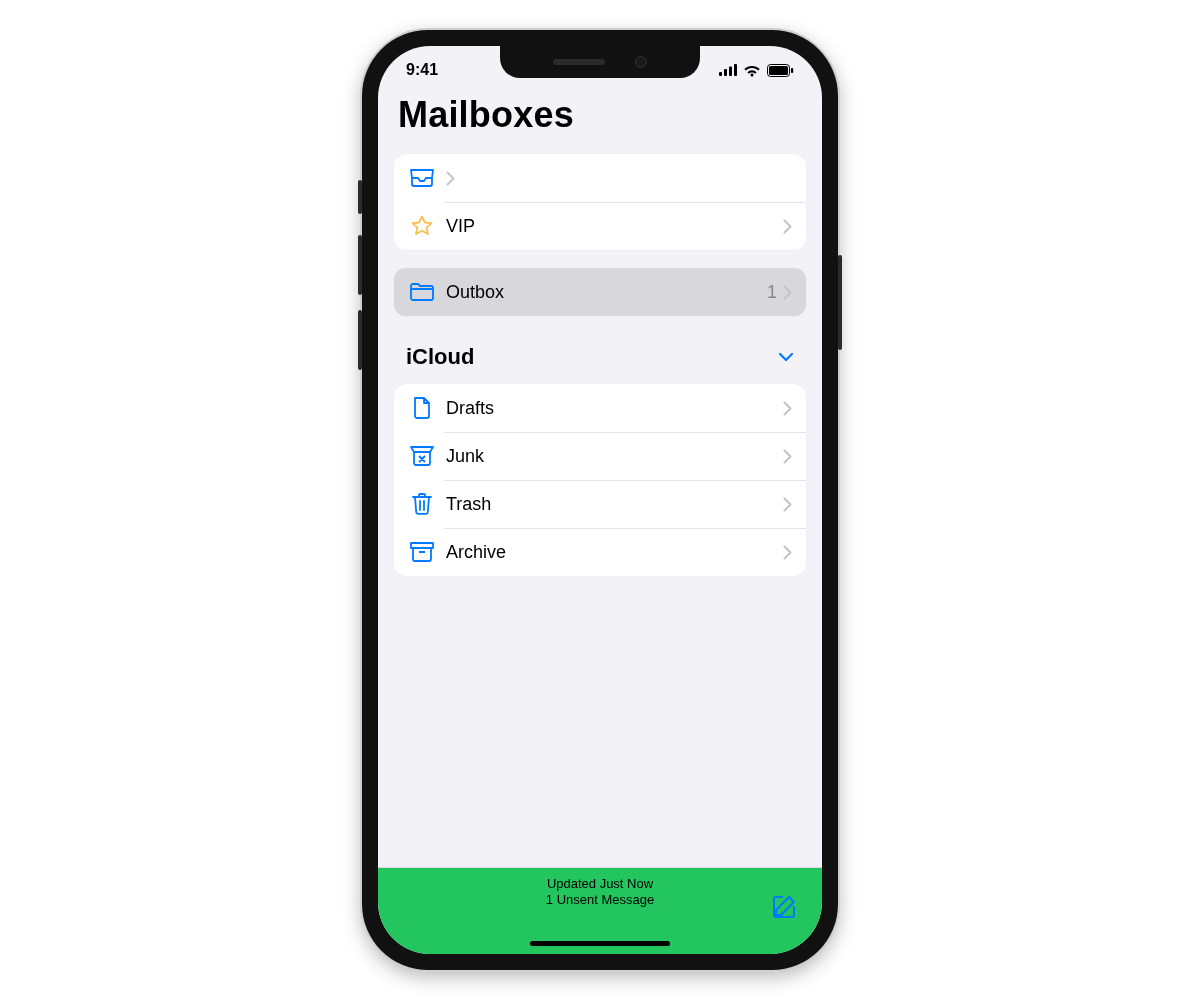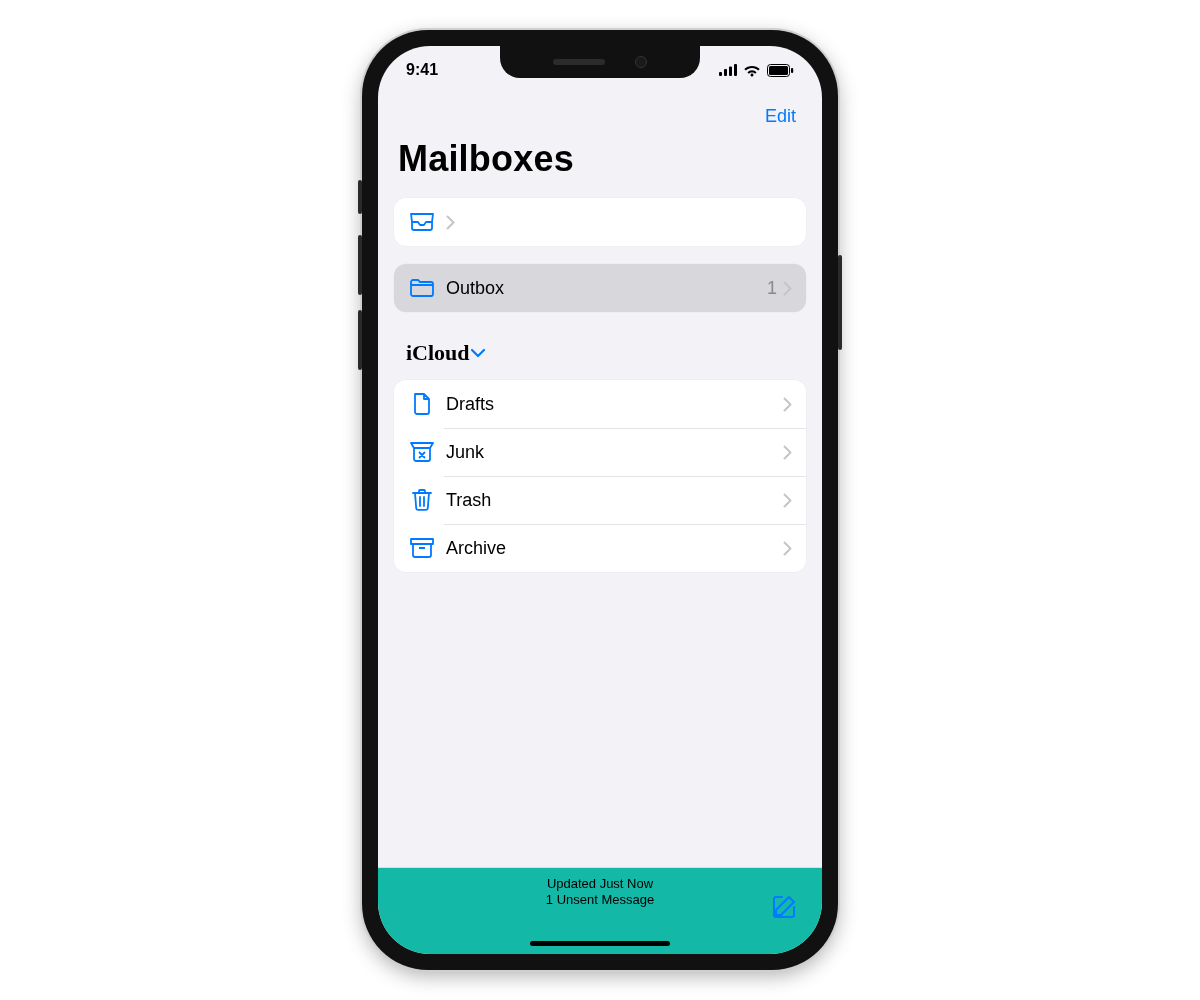--- a/index.html
+++ b/index.html
@@ -65,26 +65,26 @@
     cursor:pointer;position:relative;
   }
   .row+.row::before{
     content:"";position:absolute;left:50px;right:0;top:0;height:1px;background:#e3e3e8;
   }
   .row .icon{width:28px;flex:none;display:flex;align-items:center;justify-content:center;margin-right:10px;}
   .row .label{flex:1;font-size:18px;color:#000;}
   .row .count{color:#8a8a8e;font-size:18px;margin-right:6px;}
   .chevron{color:#c5c5c9;}
   .section-header{
-    display:flex;align-items:center;justify-content:flex-start;
-    padding:10px 22px 6px;cursor:pointer;font-family:Liberation Serif, serif;
+    display:flex;align-items:center;justify-content:space-between;
+    padding:10px 22px 6px;cursor:pointer;
   }
   .section-header .sh-label{font-size:22px;font-weight:700;color:#000;}
   .toolbar{
-    height:78px;flex:none;background:#14b8a6;
+    height:78px;flex:none;background:#22c55e;
     border-top:1px solid #dcdce0;
     display:flex;align-items:center;justify-content:space-between;
     padding:0 24px 8px;position:relative;
   }
   .toolbar .status-text{
     position:absolute;left:0;right:0;top:8px;text-align:center;
     font-size:13px;line-height:16px;color:#000;
   }
   .toolbar .status-text .sub{display:block;}
   .compose{margin-left:auto;color:#007aff;cursor:pointer;}
@@ -130,35 +130,45 @@
         <span>
           <svg width="27" height="13" viewBox="0 0 27 13">
               <rect x="0.5" y="0.5" width="22" height="12" rx="3" fill="none" stroke="#000" stroke-width="1"></rect>
               <rect x="2" y="2" width="19" height="9" rx="1.5" fill="#000"></rect>
               <rect x="24" y="4" width="2.2" height="5" rx="1" fill="#000"></rect>
             </svg>
         </span>
       </div>
     </div>
 
-    <div class="nav-bar">
-      <button class="edit-btn">Edit</button>
-    </div>
 
     <div class="title">Mailboxes</div>
 
     <div class="content">
 
       <div class="group">
         <div class="row">
           <span class="icon">
             <svg width="26" height="20" viewBox="0 0 26 20">
                 <path fill="none" stroke="#007aff" stroke-width="1.8" stroke-linejoin="round" d="M2 2h22l-1 8h-6l-2 3h-4l-2-3H3L2 2z M3 10v6a2 2 0 0 0 2 2h16a2 2 0 0 0 2-2v-6"></path>
               </svg>
           </span>
+          <span class="chevron">
+            <svg width="9" height="15" viewBox="0 0 9 15">
+                <path fill="none" stroke="currentColor" stroke-width="2" stroke-linecap="round" stroke-linejoin="round" d="M1.5 1.5l6 6-6 6"></path>
+              </svg>
+          </span>
+        </div>
+        <div class="row">
+          <span class="icon">
+            <svg width="24" height="24" viewBox="0 0 24 24">
+                <path fill="none" stroke="#f5c24d" stroke-width="1.8" stroke-linejoin="round" d="M12 2.5l2.9 6 6.6.6-5 4.5 1.5 6.4L12 16.8 6 20l1.5-6.4-5-4.5 6.6-.6z"></path>
+              </svg>
+          </span>
+          <span class="label">VIP</span>
           <span class="chevron">
             <svg width="9" height="15" viewBox="0 0 9 15">
                 <path fill="none" stroke="currentColor" stroke-width="2" stroke-linecap="round" stroke-linejoin="round" d="M1.5 1.5l6 6-6 6"></path>
               </svg>
           </span>
         </div>
       </div>
 
       <div class="group highlight">
         <div class="row">

